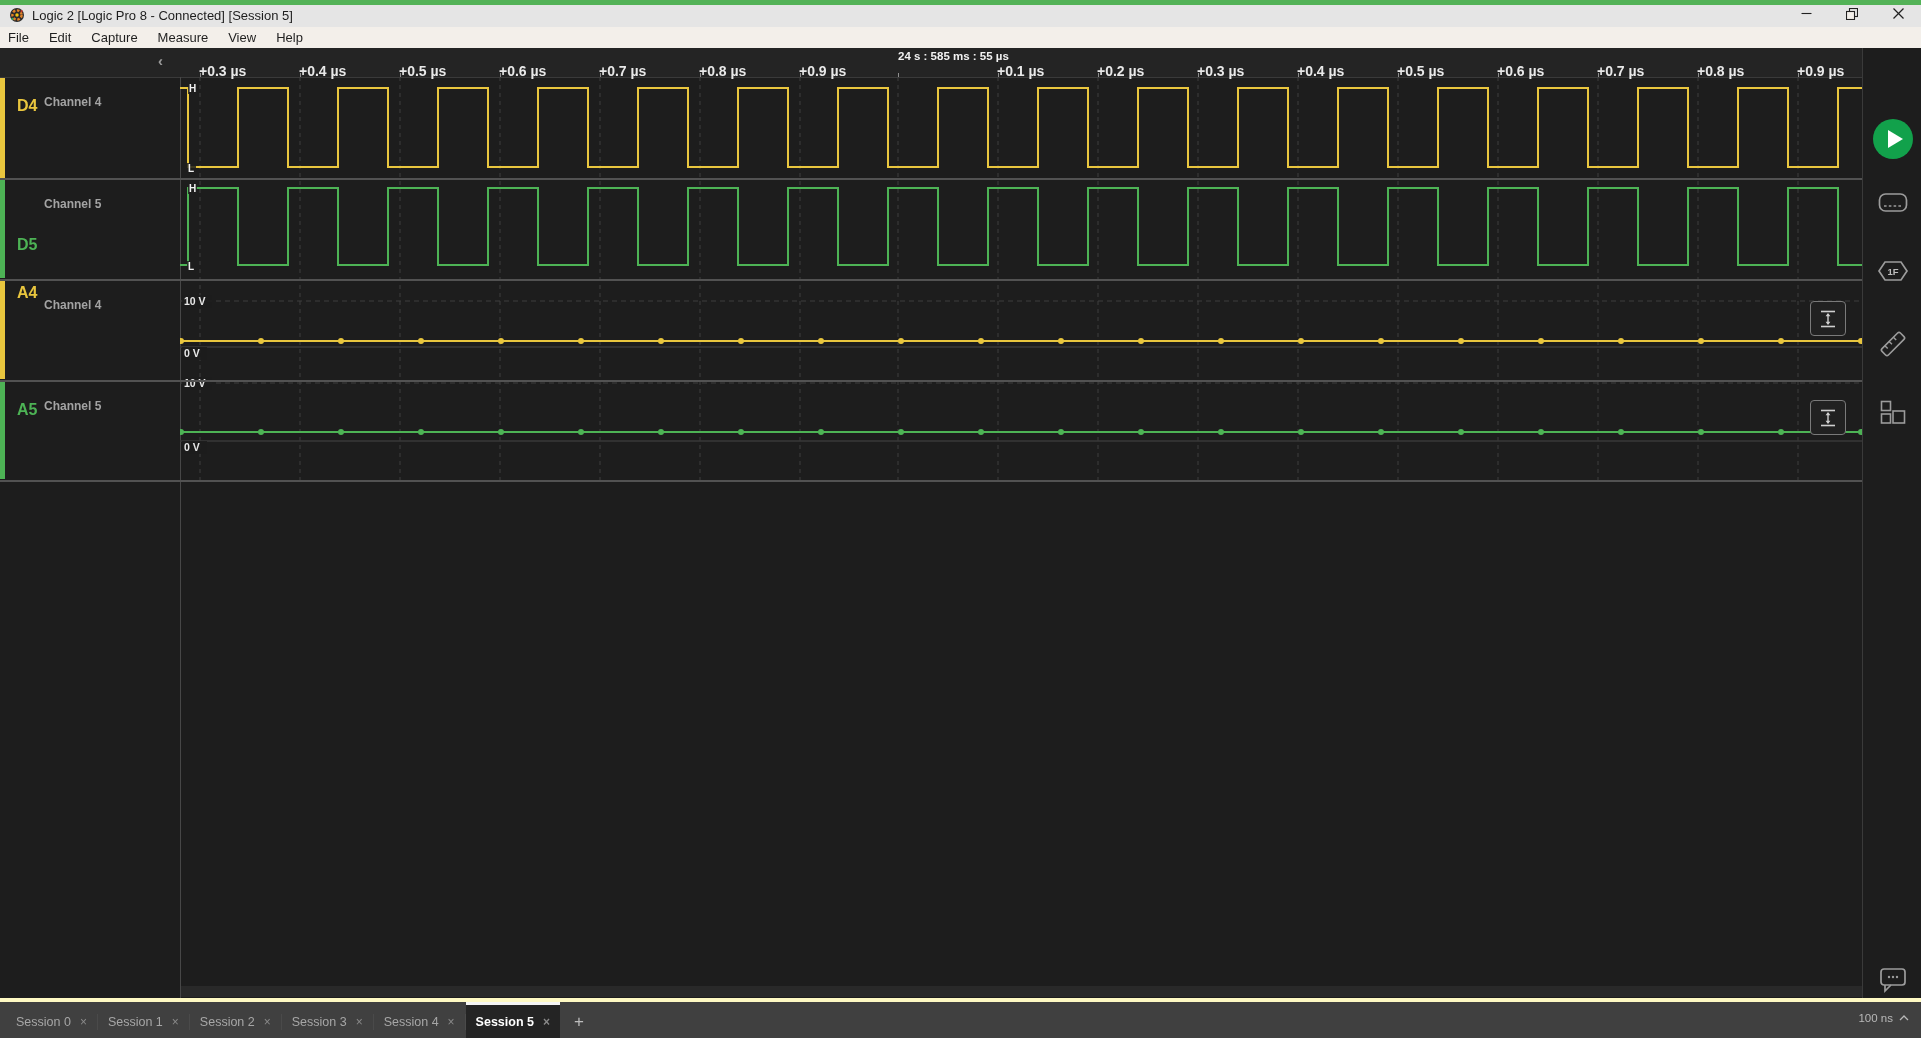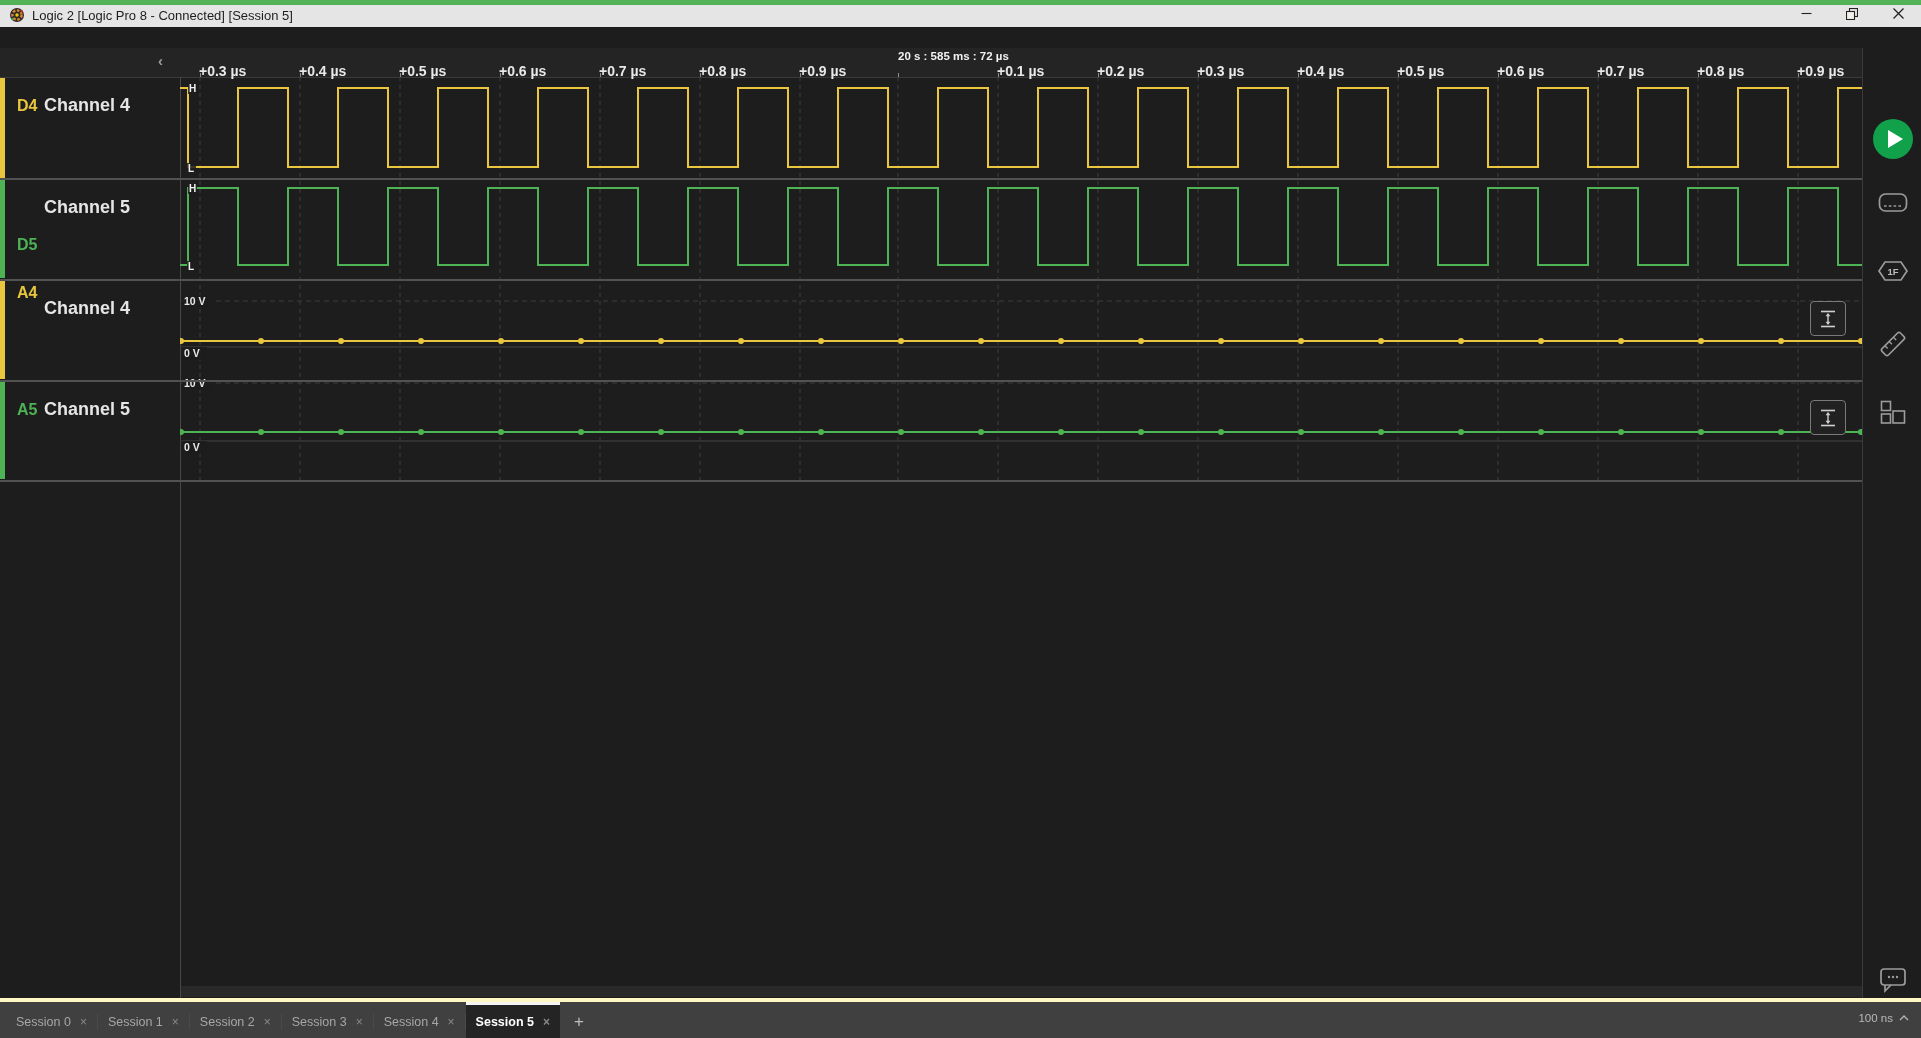--- a/index.html
+++ b/index.html
@@ -23,21 +23,21 @@
   .collapse{position:absolute;left:158px;top:4px;color:#9a9a9a;font-size:15px;font-weight:bold;}
   .abs-time{position:absolute;top:2px;font-size:11.5px;font-weight:bold;color:#f2f2f2;white-space:nowrap;}
   .tick-label{position:absolute;top:15px;font-size:14px;font-weight:bold;color:#e9e9e9;white-space:nowrap;}
   .tick-mark{position:absolute;top:25px;width:1px;height:4px;background:#8f8f8f;}
 
   
   .panel-border{left:180px;top:77px;width:1px;height:921px;background:#474747;}
   .row-divider{left:0;width:1862px;height:2px;background:#525252;}
   .chan-strip{left:0;width:5px;}
   .chan-id{position:absolute;left:17px;font-size:16px;font-weight:bold;}
-  .chan-name{position:absolute;left:44px;font-size:18px;font-weight:600;color:#e5e5e5;}
+  .chan-name{position:absolute;left:44px;font-size:12px;font-weight:600;color:#a3a3a3;}
 
   .main-right-border{left:1862px;top:48px;width:1px;height:950px;background:#3a3a3a;}
   .hscroll{left:181px;top:986px;width:1681px;height:11px;background:#292929;}
 
   
   .ascale-btn{width:34px;height:33px;background:#212121;border:1px solid #7a7a7a;border-radius:4px;
               display:flex;align-items:center;justify-content:center;}
 
   
   .sidebar{left:1865px;top:48px;width:56px;height:950px;background:#1d1d1d;}
@@ -88,24 +88,34 @@
       </div>
       <div class="win-btn">
         <svg width="11" height="11" viewBox="0 0 11 11">
           <line x1="0.5" y1="0.5" x2="10.5" y2="10.5" stroke="#222" stroke-width="1.2"></line>
           <line x1="10.5" y1="0.5" x2="0.5" y2="10.5" stroke="#222" stroke-width="1.2"></line>
         </svg>
       </div>
     </div>
   </div>
 
+  <div class="abs menubar">
+      <div id="menu-items" style="display:flex;">
+        <div class="menu-item">File</div>
+        <div class="menu-item">Edit</div>
+        <div class="menu-item">Capture</div>
+        <div class="menu-item">Measure</div>
+        <div class="menu-item">View</div>
+        <div class="menu-item">Help</div>
+      </div>
+    </div>
 
   <div class="abs ruler">
     <span class="collapse">‹</span>
-    <div class="abs-time" id="abs-time" style="left: 898px;">20 s : 585 ms : 72 µs</div>
+    <div class="abs-time" id="abs-time" style="left: 898px;">24 s : 585 ms : 55 µs</div>
     <div id="ruler-ticks">
         <div class="tick-mark" style="left: 200px;"></div>
         <div class="tick-label" style="left: 199px;">+0.3 µs</div>
         <div class="tick-mark" style="left: 300px;"></div>
         <div class="tick-label" style="left: 299px;">+0.4 µs</div>
         <div class="tick-mark" style="left: 400px;"></div>
         <div class="tick-label" style="left: 399px;">+0.5 µs</div>
         <div class="tick-mark" style="left: 500px;"></div>
         <div class="tick-label" style="left: 499px;">+0.6 µs</div>
         <div class="tick-mark" style="left: 600px;"></div>

